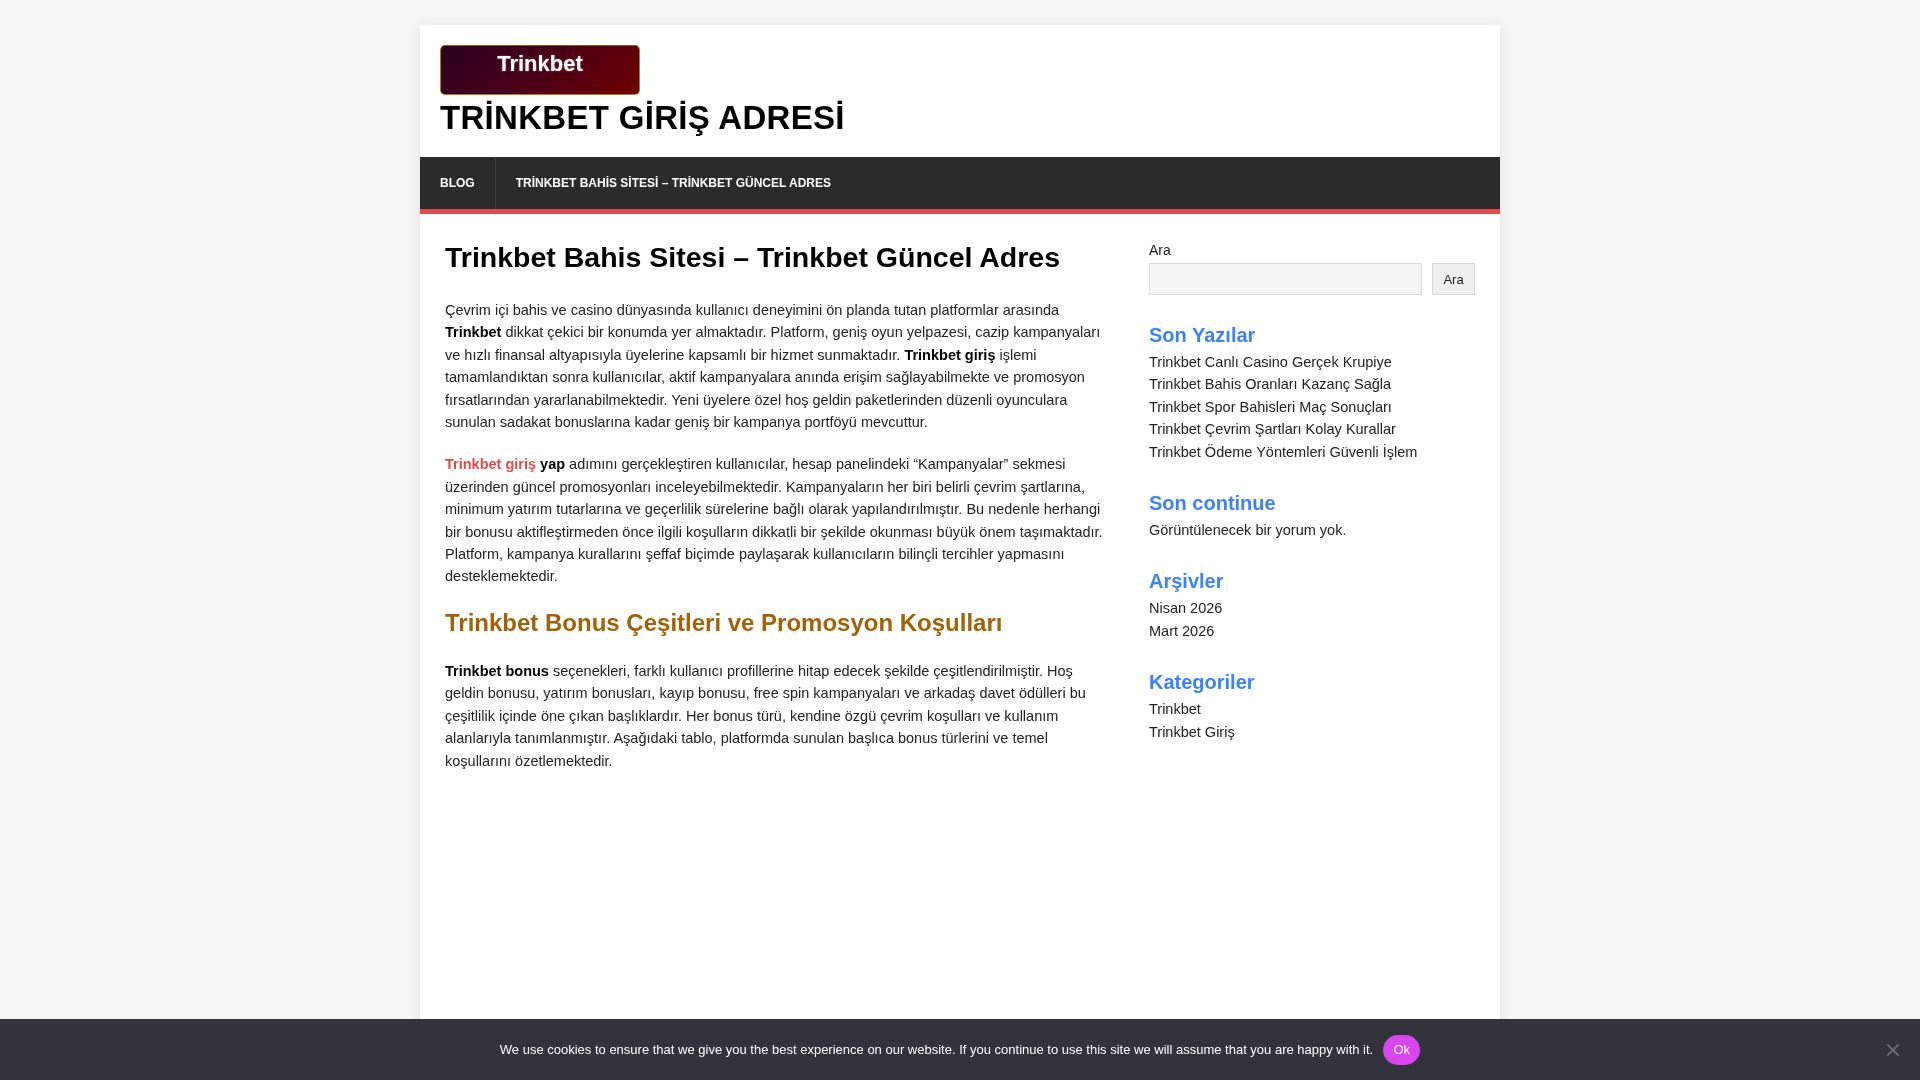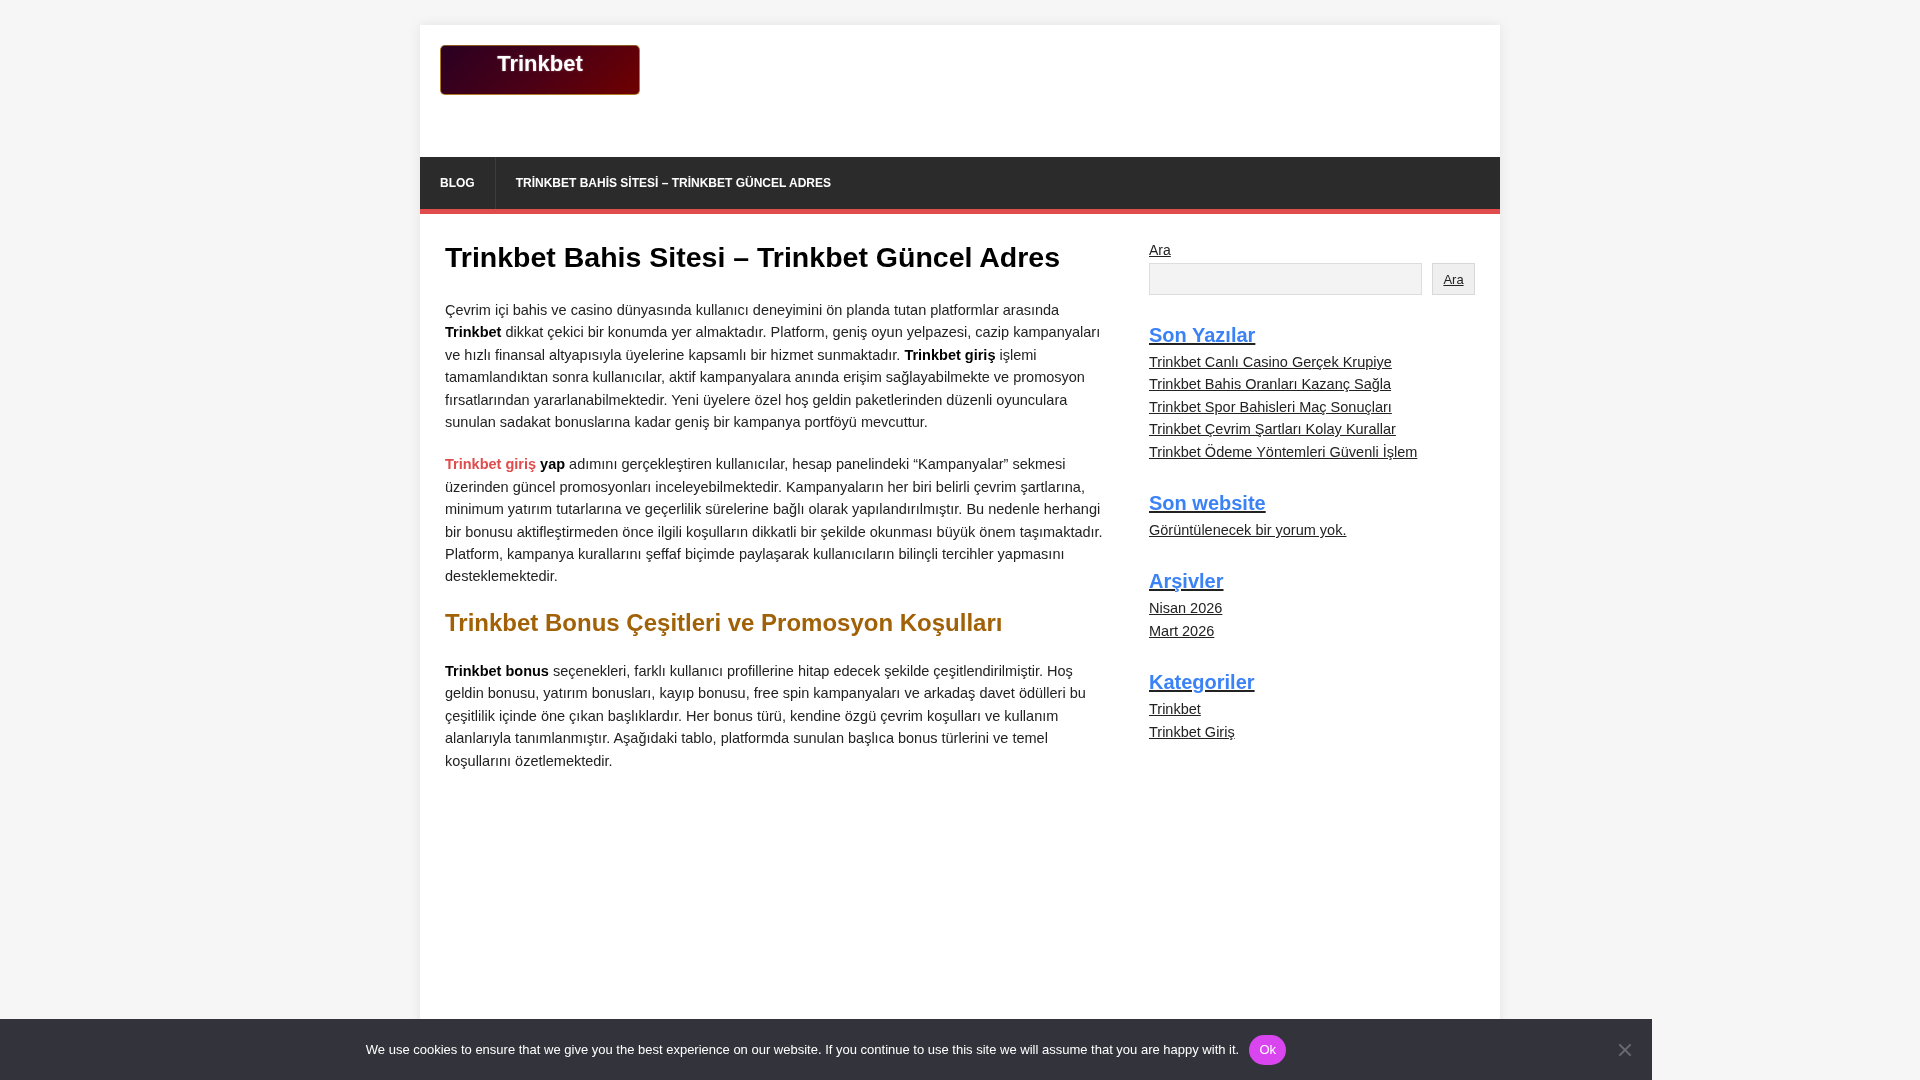--- a/index.html
+++ b/index.html
@@ -59,21 +59,21 @@
       cursor: pointer;
       border-right: 1px solid #3d3d3d;
     }
     .nav-item:last-child { border-right: none; }
     .main {
       display: flex;
       padding: 25px 25px 0 25px;
       gap: 32px;
     }
     .content { width: 678px; }
-    .sidebar { margin-left: 10px; width: 326px; padding-top: 3px; text-decoration: underline; }
+    .sidebar { margin-left: 10px; width: 326px; padding-top: 3px; }
     h1.post-title {
       font-size: 28.5px;
       font-weight: bold;
       color: #000;
       line-height: 36px;
       margin-bottom: 24px;
     }
     .content p {
       font-size: 14.5px;
       line-height: 22.4px;
@@ -121,21 +121,21 @@
     .widget li {
       font-size: 14.5px;
       line-height: 22.4px;
       color: #222;
     }
     .widget li span { cursor: pointer; }
     .widget p { font-size: 14.5px; line-height: 22.4px; color: #222; }
     .cookie-bar {
       position: absolute;
       left: 0; top: 1019px;
-      width: 1652px; height: 61px;
+      width: 1920px; height: 61px;
       background: #32333b;
       display: flex;
       align-items: center;
       justify-content: center;
     }
     .cookie-text { color: #fff; font-size: 13px; }
     .cookie-ok {
       margin-left: 10px;
       background: #d946ef;
       color: #fff;
@@ -162,20 +162,21 @@
     }
     .cookie-close::before { transform: rotate(45deg); }
     .cookie-close::after { transform: rotate(-45deg); }
   </style>
 </head>
 <body>
 
 <div class="container">
   <header class="site-header">
     <div class="logo">Trinkbet</div>
+    <div class="site-title">TRİNKBET GİRİŞ ADRESİ</div>
   </header>
 
   <nav class="nav">
     <div class="nav-item">BLOG</div>
     <div class="nav-item">TRİNKBET BAHİS SİTESİ – TRİNKBET GÜNCEL ADRES</div>
   </nav>
 
   <div class="main">
     <article class="content">
       <h1 class="post-title">Trinkbet Bahis Sitesi – Trinkbet Güncel Adres</h1>
@@ -203,21 +204,21 @@
         <ul>
           <li><span>Trinkbet Canlı Casino Gerçek Krupiye</span></li>
           <li><span>Trinkbet Bahis Oranları Kazanç Sağla</span></li>
           <li><span>Trinkbet Spor Bahisleri Maç Sonuçları</span></li>
           <li><span>Trinkbet Çevrim Şartları Kolay Kurallar</span></li>
           <li><span>Trinkbet Ödeme Yöntemleri Güvenli İşlem</span></li>
         </ul>
       </div>
 
       <div class="widget">
-        <h3>Son website</h3>
+        <h3>Son continue</h3>
         <p>Görüntülenecek bir yorum yok.</p>
       </div>
 
       <div class="widget">
         <h3>Arşivler</h3>
         <ul>
           <li><span>Nisan 2026</span></li>
           <li><span>Mart 2026</span></li>
         </ul>
       </div>

